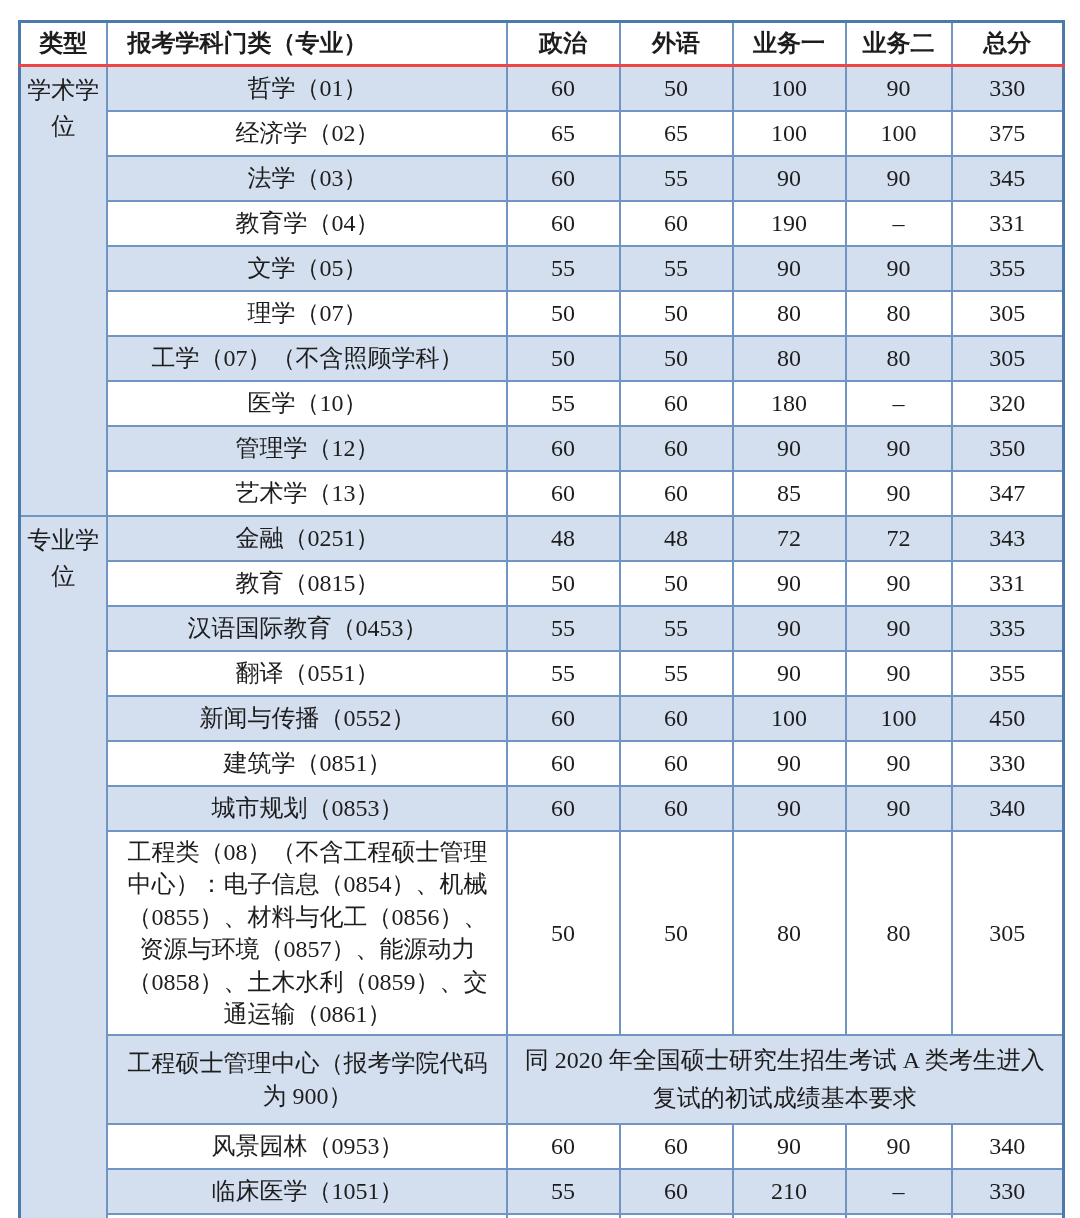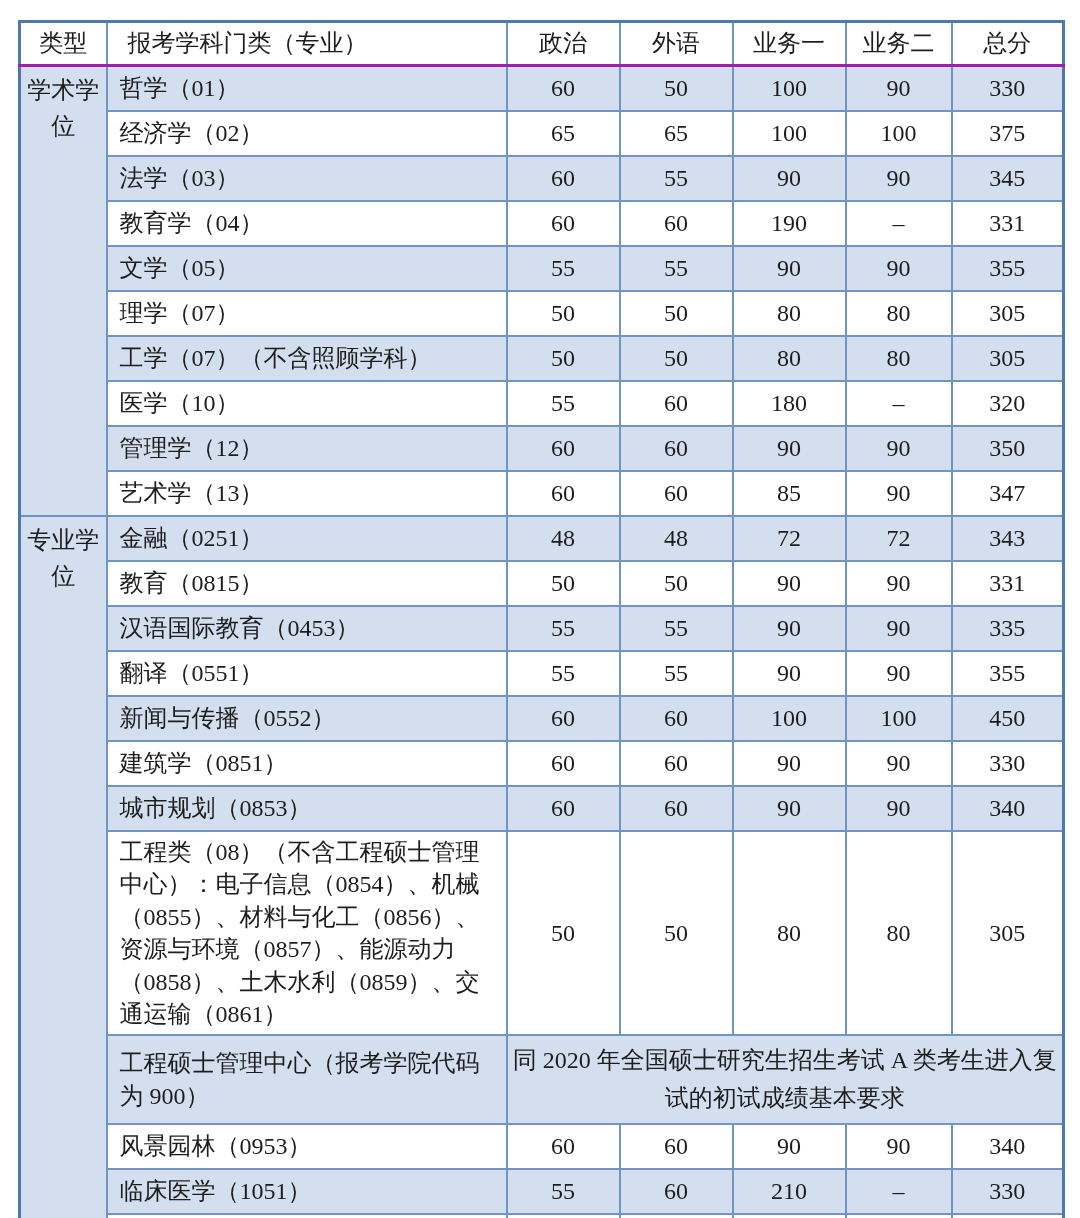--- a/index.html
+++ b/index.html
@@ -12,34 +12,34 @@
   table{
     border-collapse:collapse;table-layout:fixed;width:1044px;
     border:3px solid #4d79ad;
   }
   th,td{
     border:2px solid #7195c3;
     font-size:24px;line-height:1.35;
     overflow:hidden;
   }
   thead th{
-    font-weight:normal;height:37px;background:#ffffff;
-    border-bottom:3px solid #a21caf;text-align:center;padding:2px 4px;
+    font-weight:bold;height:37px;background:#ffffff;
+    border-bottom:3px solid #ef4444;text-align:center;padding:2px 4px;
   }
   thead th.major-head{text-align:left;padding-left:20px;}
   tbody td{height:35px;}
   tr.stripe td{background:#d3deee;}
   tr.plain td{background:#ffffff;}
   td.type-cell{
     background:#d3deee !important;font-weight:normal;text-align:center;
     vertical-align:top;padding-top:5px;line-height:1.5;
   }
-  td.major-cell{text-align:left;padding:4px 10px 4px 12px;}
+  td.major-cell{text-align:center;padding:4px 10px 4px 12px;}
   td.score-cell{text-align:center;}
-  td.note-cell{text-align:center;padding:6px 4px;line-height:1.55;margin-top:48px;}
+  td.note-cell{text-align:center;padding:6px 16px;line-height:1.55;margin-top:48px;}
 </style>
 </head>
 <body>
 
 <div class="table-wrap">
   <table>
     <colgroup>
       <col style="width:87px">
       <col style="width:400px">
       <col style="width:113px">

